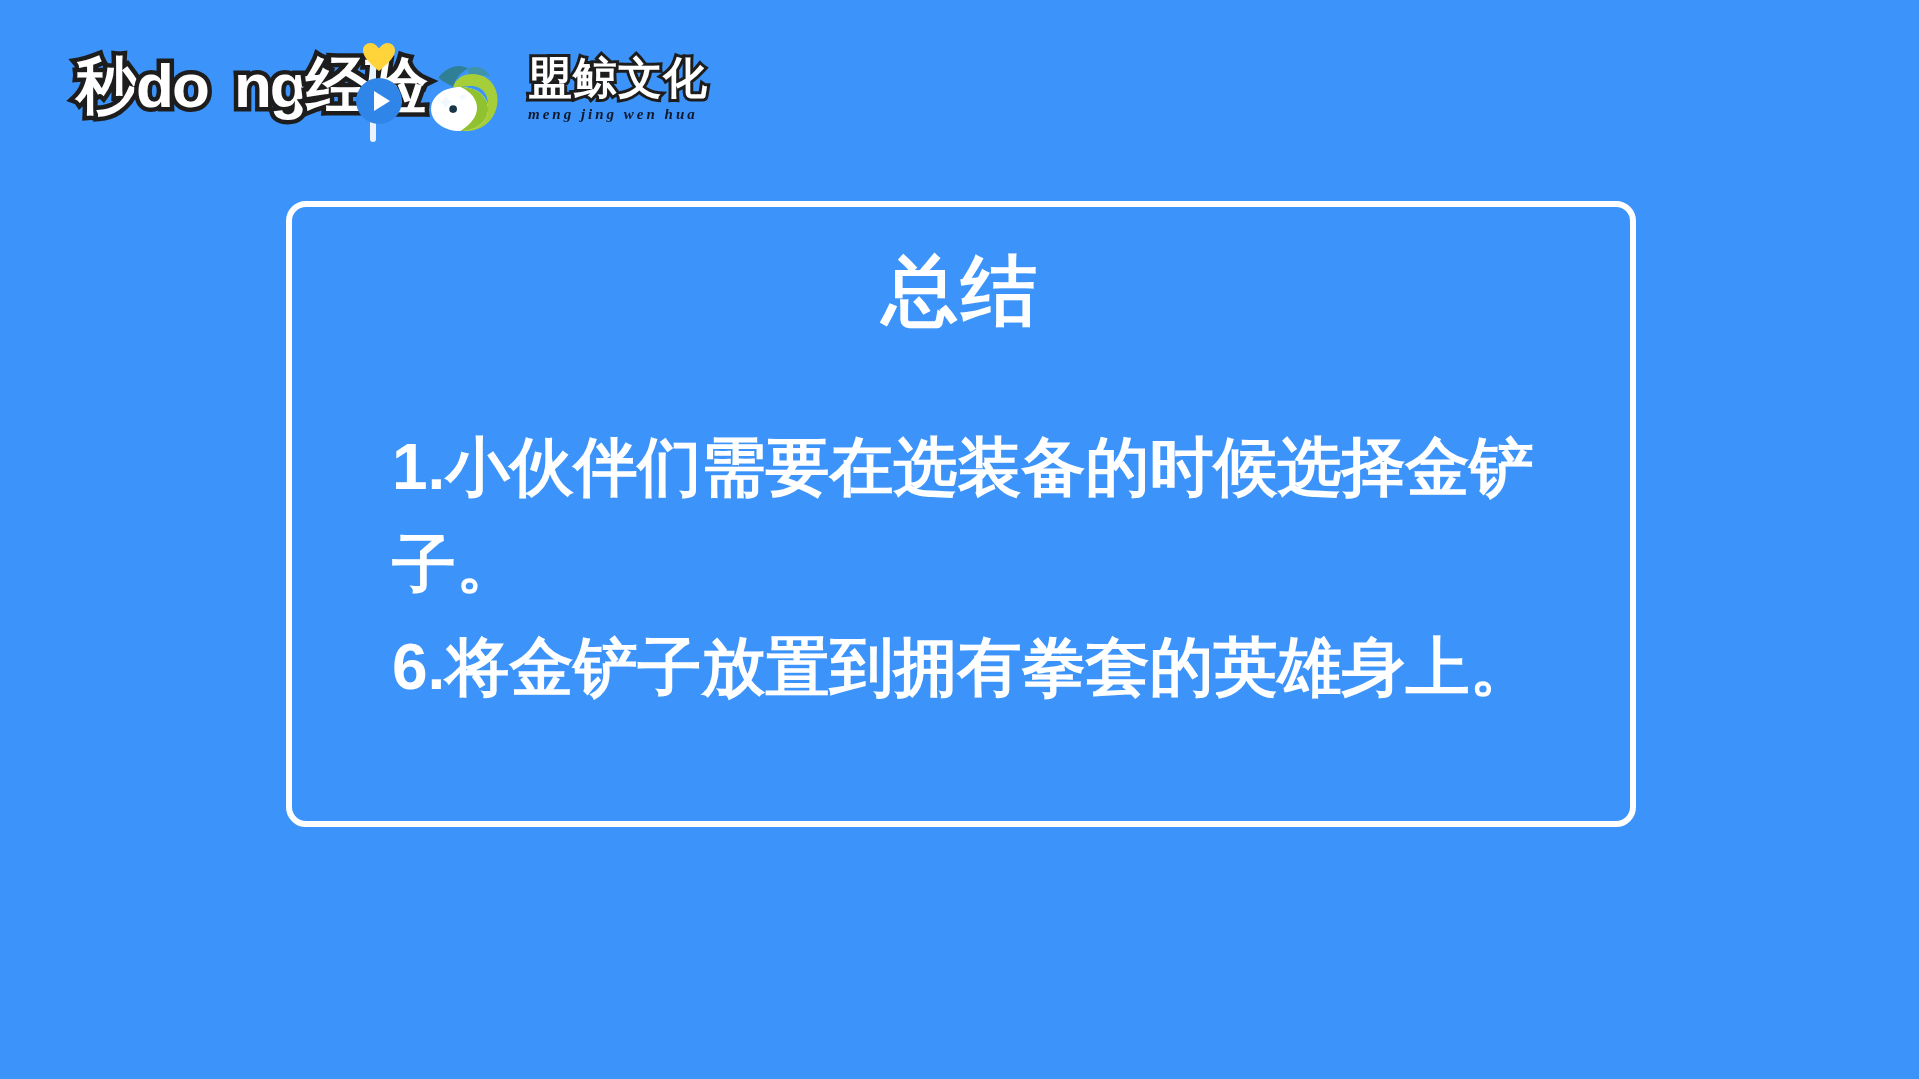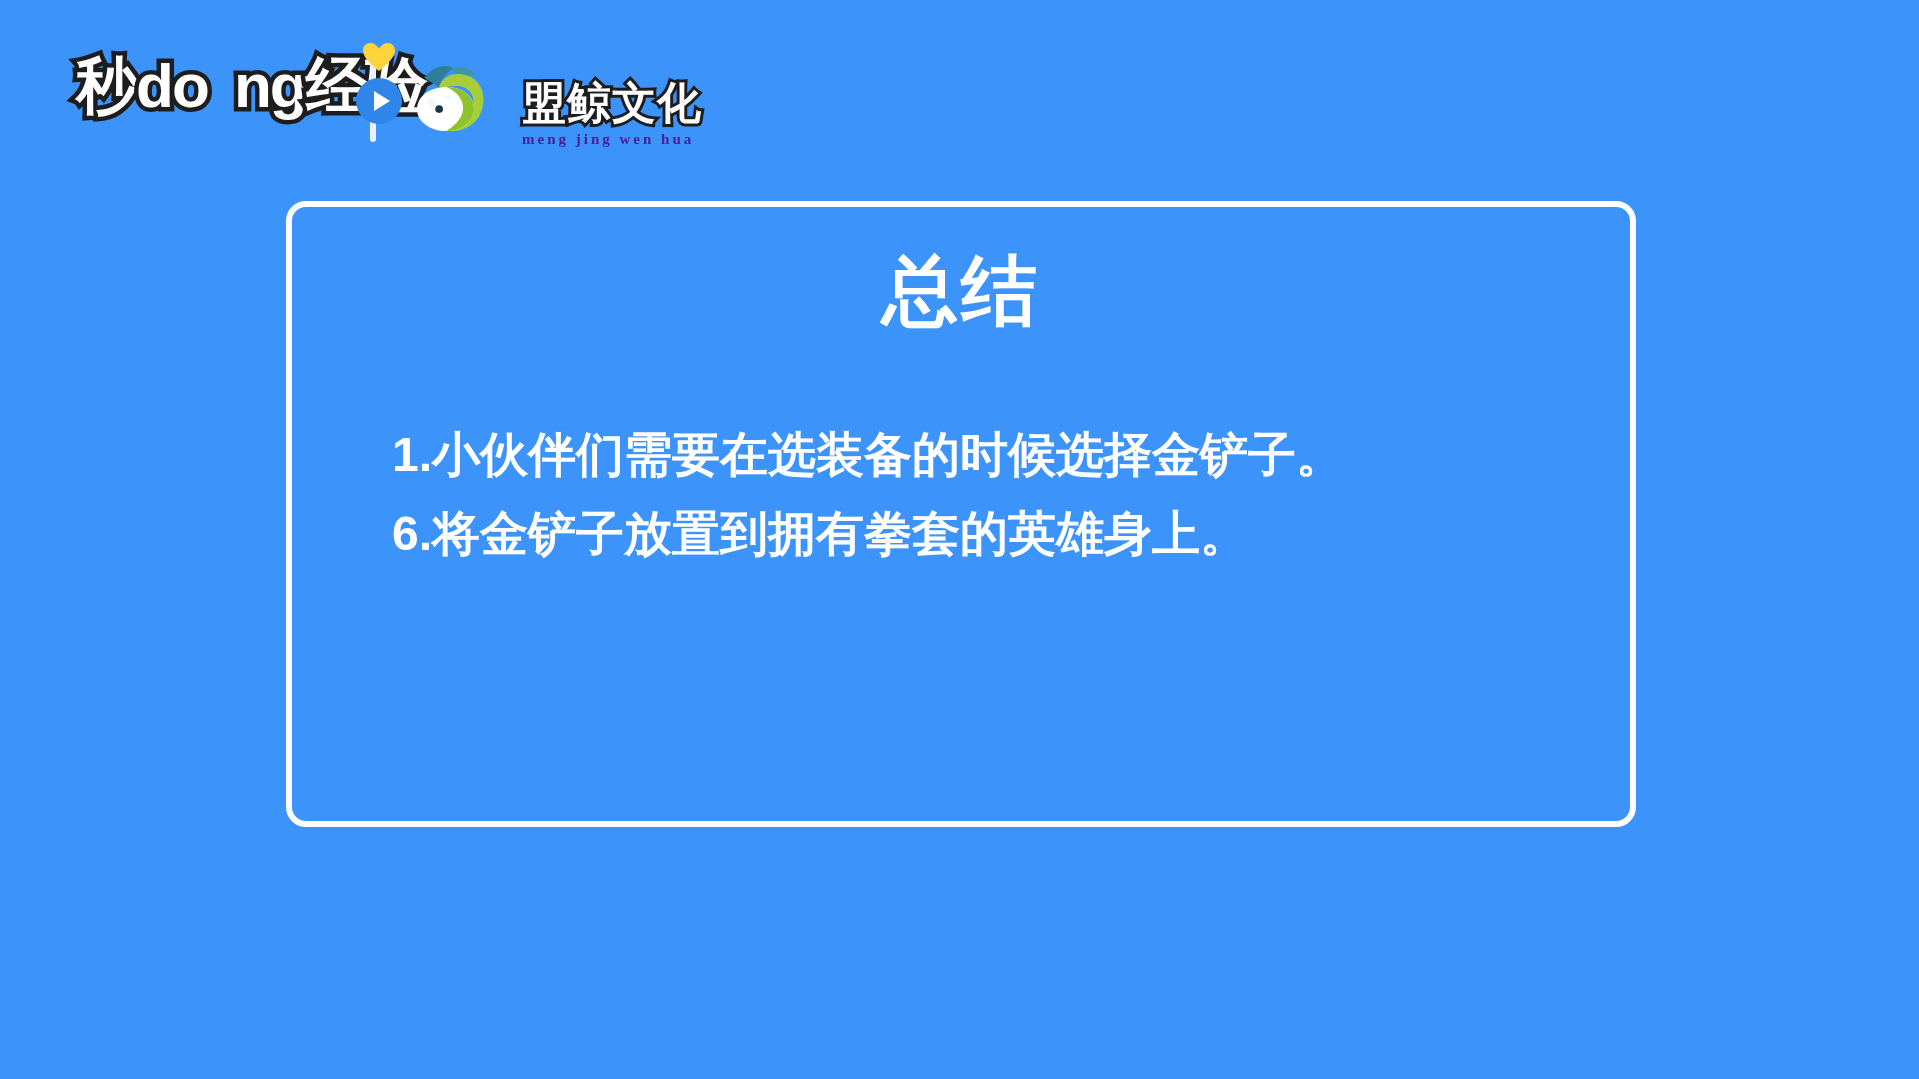--- a/index.html
+++ b/index.html
@@ -90,25 +90,25 @@
     top: 62px;
     width: 6px;
     height: 80px;
     background: #eaf3fd;
     border-radius: 3px;
   }
 
   
   .brand {
     position: absolute;
-    left: 406px;
+    left: 420px;
     top: 52px;
     display: flex;
-    align-items: flex-end;
-    gap: 24px;
+    align-items: flex-start;
+    gap: 16px;
   }
   .whale {
     width: 92px;
     height: 92px;
     position: relative;
     flex: none;
   }
   .brand-text {
     position: relative;
     top: 4px;
@@ -119,23 +119,24 @@
     line-height: 1;
     color: #ffffff;
     -webkit-text-stroke: 6px #1d1d1d;
     paint-order: stroke fill;
     letter-spacing: 1px;
     white-space: nowrap;
   }
   .brand-py {
     margin-top: 6px;
     font-size: 15px;
+    font-style: italic;
     font-weight: 700;
     letter-spacing: 3px;
-    color: #4c1d95;
+    color: #0f172a;
     font-family: "Liberation Serif", "DejaVu Serif", serif;
     white-space: nowrap;
   }
 
   
   .card {
     position: absolute;
     left: 286px;
     top: 201px;
     width: 1350px;
@@ -151,21 +152,21 @@
     color: #ffffff;
     font-size: 76px;
     font-weight: 900;
     line-height: 1.1;
     letter-spacing: 3px;
   }
   .card-body {
     margin-top: 86px;
     padding: 0 96px 0 100px;
     color: #ffffff;
-    font-size: 48px;
+    font-size: 64px;
     font-weight: 700;
     line-height: 1.52;
     letter-spacing: 0px;
   }
   .body-line {
     margin: 0 0 6px 0;
     white-space: normal;
   }
 </style>
 </head>

